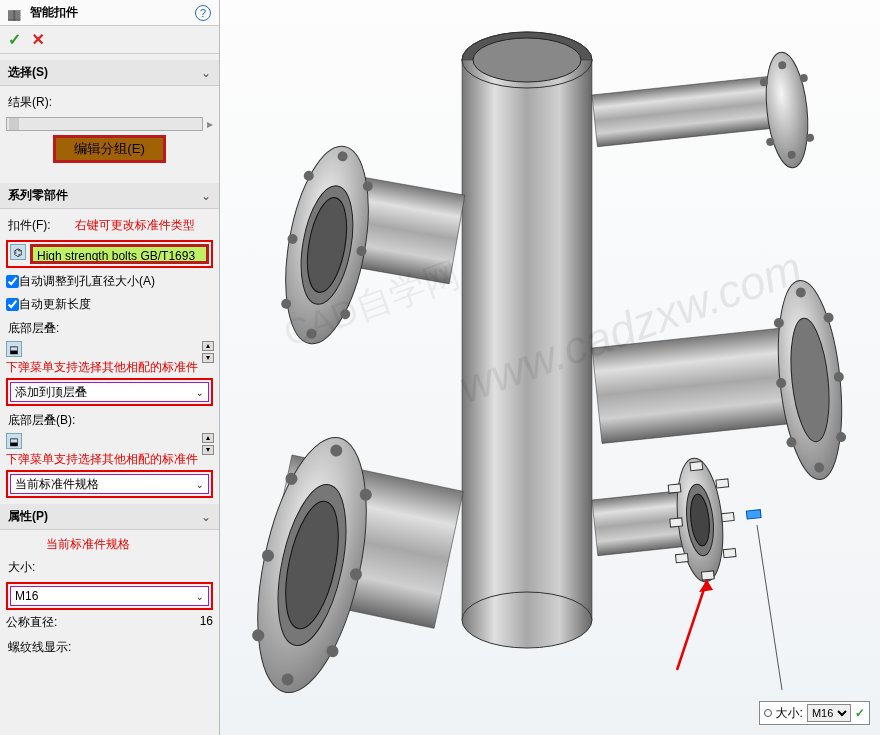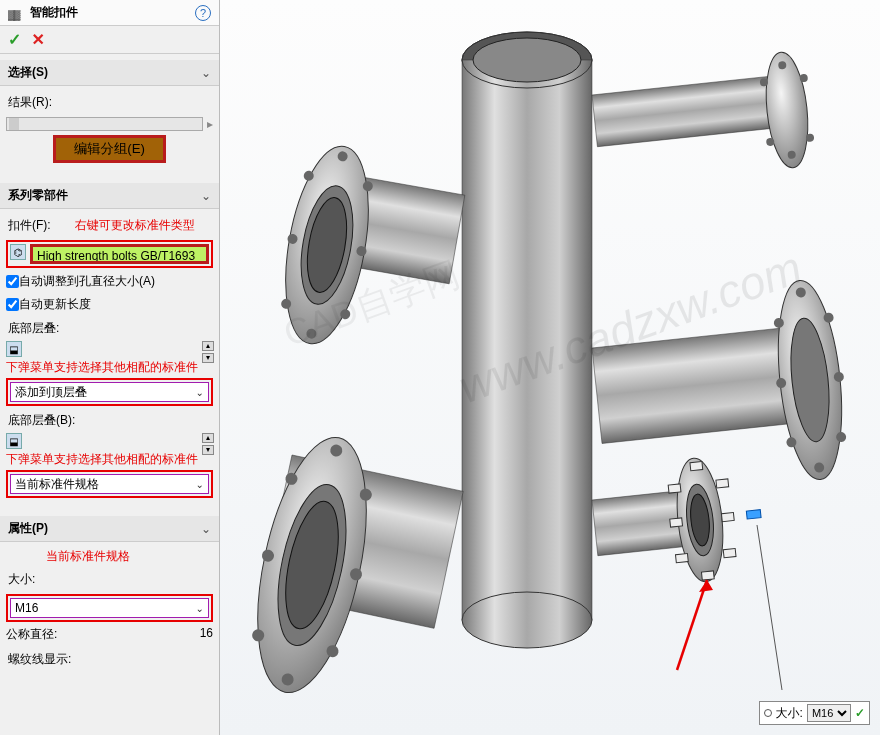--- a/index.html
+++ b/index.html
@@ -132,21 +132,21 @@
       </div>
     </div>
     <div class="redbox">
       <div class="dropdown">
         <span class="dval">当前标准件规格</span>
         <span class="darrow">⌄</span>
       </div>
     </div>
   </div>
 
-  <div class="section-header" style="margin-top:12px">
+  <div class="section-header" style="margin-top:0">
     <span class="label">属性(P)</span>
     <span class="chevron">⌄</span>
   </div>
 
   <div class="section-body">
     <div class="annotation" style="padding:2px 0 2px 40px">当前标准件规格</div>
     <div class="field-label">大小:</div>
     <div class="redbox">
       <div class="dropdown">
         <span class="dval">M16</span>

